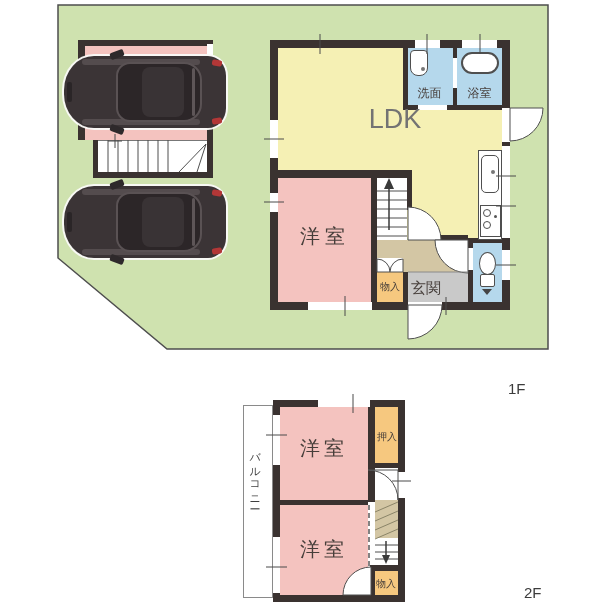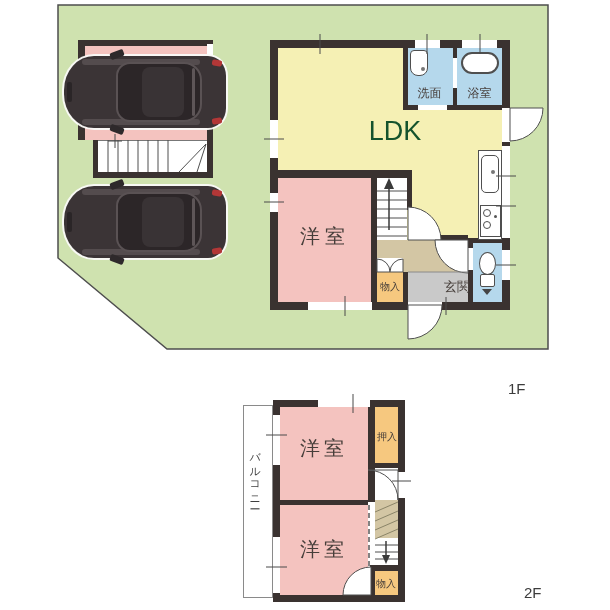--- a/index.html
+++ b/index.html
@@ -227,25 +227,25 @@
       <line x1="266" y1="435" x2="287" y2="435"></line>
         <line x1="266" y1="567" x2="287" y2="567"></line>
       <line x1="353" y1="394" x2="353" y2="413"></line>
         <line x1="392" y1="481" x2="411" y2="481"></line>
       <line x1="108" y1="141" x2="122" y2="141"></line>
         <line x1="115" y1="134" x2="115" y2="148"></line>
     </g>
     <polygon points="482,289 492,289 487,295" fill="#444"></polygon>
   </svg>
 
-  <div class="lbl" style="left:355px;top:117px;width:80px;font-size:27px;color:#14532d;font-weight:500">LDK</div>
+  <div class="lbl" style="left:355px;top:105px;width:80px;font-size:27px;color:#737373;font-weight:500">LDK</div>
   <div class="lbl" style="left:299px;top:225px;width:52px;font-size:20px;letter-spacing:5px">洋室</div>
   <div class="lbl" style="left:416px;top:87px;width:27px;font-size:12px">洗面</div>
   <div class="lbl" style="left:466px;top:87px;width:27px;font-size:12px">浴室</div>
-  <div class="lbl" style="left:442px;top:280px;width:30px;font-size:13px">玄関</div>
+  <div class="lbl" style="left:411px;top:280px;width:30px;font-size:15px">玄関</div>
   <div class="lbl" style="left:379px;top:281px;width:22px;font-size:10px">物入</div>
   <div class="lbl" style="left:300px;top:437px;width:48px;font-size:20px;letter-spacing:4px">洋室</div>
   <div class="lbl" style="left:300px;top:538px;width:48px;font-size:20px;letter-spacing:4px">洋室</div>
   <div class="lbl" style="left:376px;top:431px;width:22px;font-size:10px">押入</div>
   <div class="lbl" style="left:375px;top:578px;width:22px;font-size:10px">物入</div>
   <div class="lbl" style="left:249px;top:420px;height:110px;font-size:11px;writing-mode:vertical-rl;letter-spacing:2px;color:#3f3f3f">バルコニー</div>
   <div class="flabel" style="left:508px;top:380px">1F</div>
   <div class="flabel" style="left:524px;top:584px">2F</div>
 
 </div>

